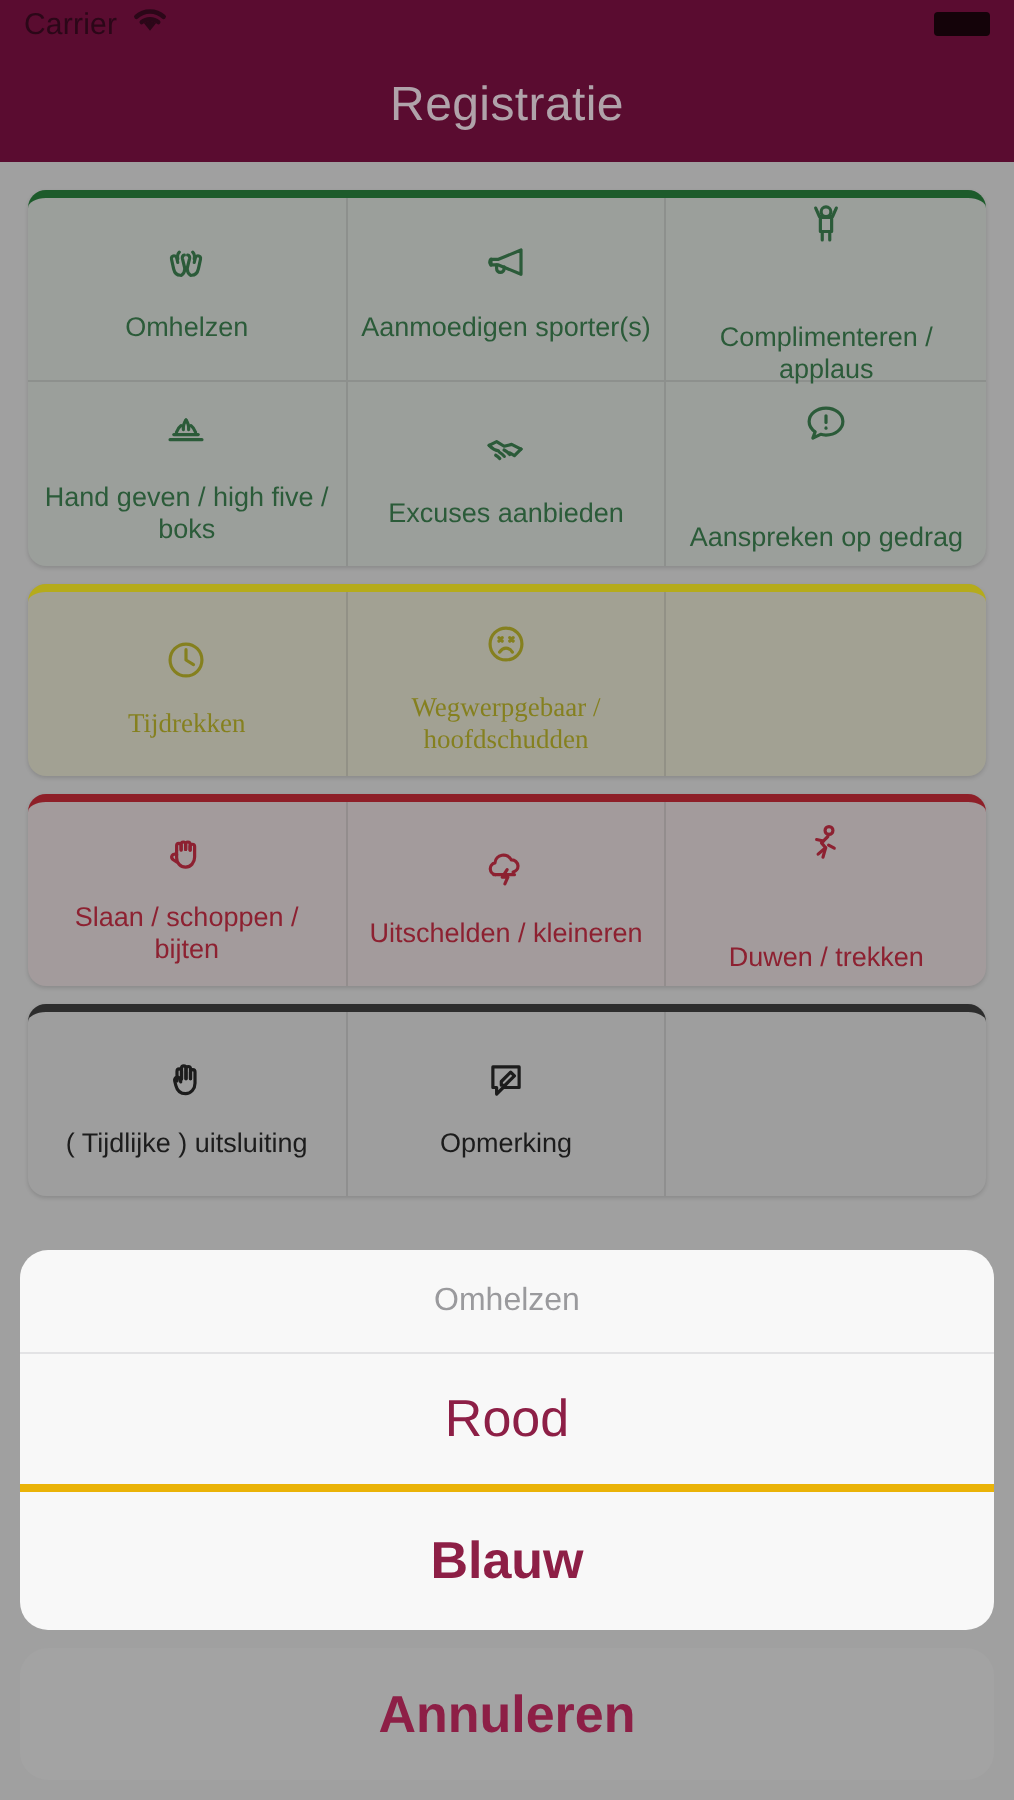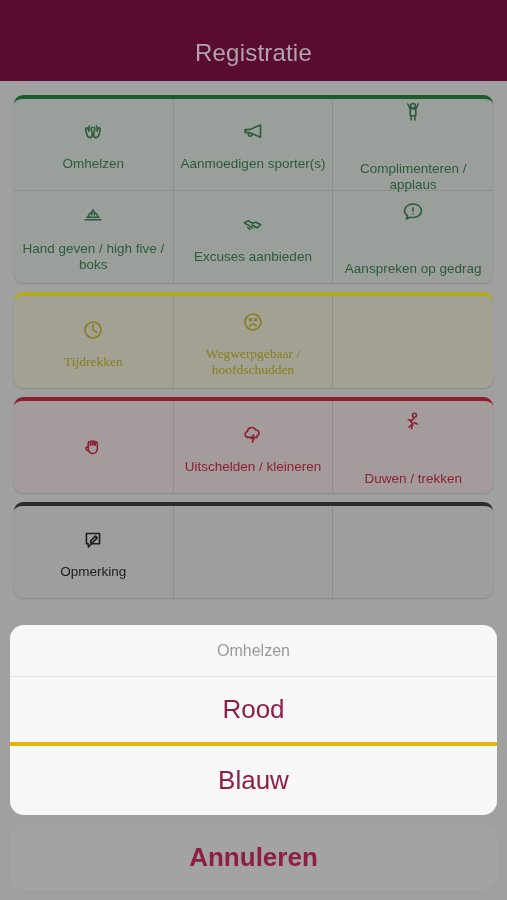--- a/index.html
+++ b/index.html
@@ -135,39 +135,54 @@
   }
   .sheet-item {
     height: 69px;
     display: flex;
     align-items: center;
     justify-content: center;
     font-size: 26px;
     color: #8d1f46;
     border-bottom: 4px solid #eab308;
   }
-  .sheet-item:last-child { border-bottom: none; }
+  .sheet-item:last-child { border-bottom: none; font-weight: bold; }
   .cancel {
     margin-top: 9px;
     background: #a3a3a3;
     border-radius: 14px;
     height: 66px;
     display: flex;
     align-items: center;
     justify-content: center;
     font-size: 26px;
     font-weight: bold;
     color: #8d1f46;
   }
 </style>
 </head>
 <body>
 
 <div id="phone">
 
+  <div class="statusbar">
+    <div class="sb-left">
+      <span class="sb-carrier">Carrier</span>
+      <span class="sb-wifi">
+        <svg width="20" height="14" viewBox="0 0 20 14" fill="none">
+          <path d="M10 12.4 L13 8.6 A4.6 4.6 0 0 0 7 8.6 Z" fill="#2b0718"></path>
+          <path d="M3.2 5.4 A10 10 0 0 1 16.8 5.4" stroke="#2b0718" stroke-width="2.3" fill="none" stroke-linecap="round"></path>
+          <path d="M5.8 8.1 A6.4 6.4 0 0 1 14.2 8.1" stroke="#2b0718" stroke-width="2.1" fill="none" stroke-linecap="round"></path>
+        </svg>
+      </span>
+    </div>
+    <div class="sb-right">
+      <span class="battery"></span>
+    </div>
+  </div>
 
   <div class="navbar">
     <span class="nav-title">Registratie</span>
   </div>
 
   <div class="content">
 
     <div class="group g-green">
       <div class="grid">
 
@@ -285,20 +300,21 @@
         <div class="tile lastrow">
           <span>
             <svg width="30" height="30" viewBox="0 0 32 32" fill="none" stroke="currentColor" stroke-width="1.7" stroke-linecap="round" stroke-linejoin="round">
               <path d="M11 14v-2.5a1.2 1.2 0 0 1 2.4 0V14"></path>
               <path d="M13.4 13.6v-2.8a1.2 1.2 0 0 1 2.4 0v2.8"></path>
               <path d="M15.8 13.6v-2.8a1.2 1.2 0 0 1 2.4 0v3"></path>
               <path d="M18.2 14v-2a1.2 1.2 0 0 1 2.4 0v5.6c0 3-2 5.4-4.8 5.4s-4.8-2.2-4.8-5.2V14"></path>
               <path d="M11 16.5c-.9-.6-1.9-.5-2.4.3-.5.9-.1 1.8.8 2.4l1.6 1"></path>
             </svg>
           </span>
+          <span class="tile-label">Slaan / schoppen / bijten</span>
         </div>
 
         <div class="tile lastrow">
           <span>
             <svg width="30" height="30" viewBox="0 0 32 32" fill="none" stroke="currentColor" stroke-width="1.7" stroke-linecap="round" stroke-linejoin="round">
               <path d="M10.5 18.5a3.2 3.2 0 0 1-.4-6.3 4.6 4.6 0 0 1 8.7-1.6 3.4 3.4 0 0 1 3.6 3.2 3.3 3.3 0 0 1-2.6 3.3"></path>
               <path d="M9.5 18.5h11"></path>
               <path d="M16.6 15.8l-2.6 4h3l-1.6 3.6"></path>
             </svg>
           </span>
@@ -317,20 +333,31 @@
           </span>
           <span class="tile-label">Duwen / trekken</span>
         </div>
 
       </div>
     </div>
 
     <div class="group g-black">
       <div class="grid">
 
+        <div class="tile lastrow">
+          <span>
+            <svg width="30" height="30" viewBox="0 0 32 32" fill="none" stroke="currentColor" stroke-width="1.7" stroke-linecap="round" stroke-linejoin="round">
+              <path d="M11.2 16.5v-5.2a1.2 1.2 0 0 1 2.4 0v4.2"></path>
+              <path d="M13.6 15.5v-5.8a1.2 1.2 0 0 1 2.4 0v5.6"></path>
+              <path d="M16 15.3V10a1.2 1.2 0 0 1 2.4 0v5.3"></path>
+              <path d="M18.4 15.3v-3.6a1.2 1.2 0 0 1 2.4 0v6c0 3-2.1 5.6-5 5.6-2.8 0-4.6-1.9-5.2-4.3l-.6-2.4c-.3-1 .2-1.8 1-2 .7-.2 1.4.2 1.7 1l.5 1.4"></path>
+            </svg>
+          </span>
+          <span class="tile-label">( Tijdlijke ) uitsluiting</span>
+        </div>
 
         <div class="tile lastrow">
           <span>
             <svg width="30" height="30" viewBox="0 0 32 32" fill="none" stroke="currentColor" stroke-width="1.7" stroke-linecap="round" stroke-linejoin="round">
               <path d="M9 9h14v11h-8.5L11 23.5V20H9z"></path>
               <path d="M18.5 11.8l2 2-5 5h-2v-2z"></path>
             </svg>
           </span>
           <span class="tile-label">Opmerking</span>
         </div>

